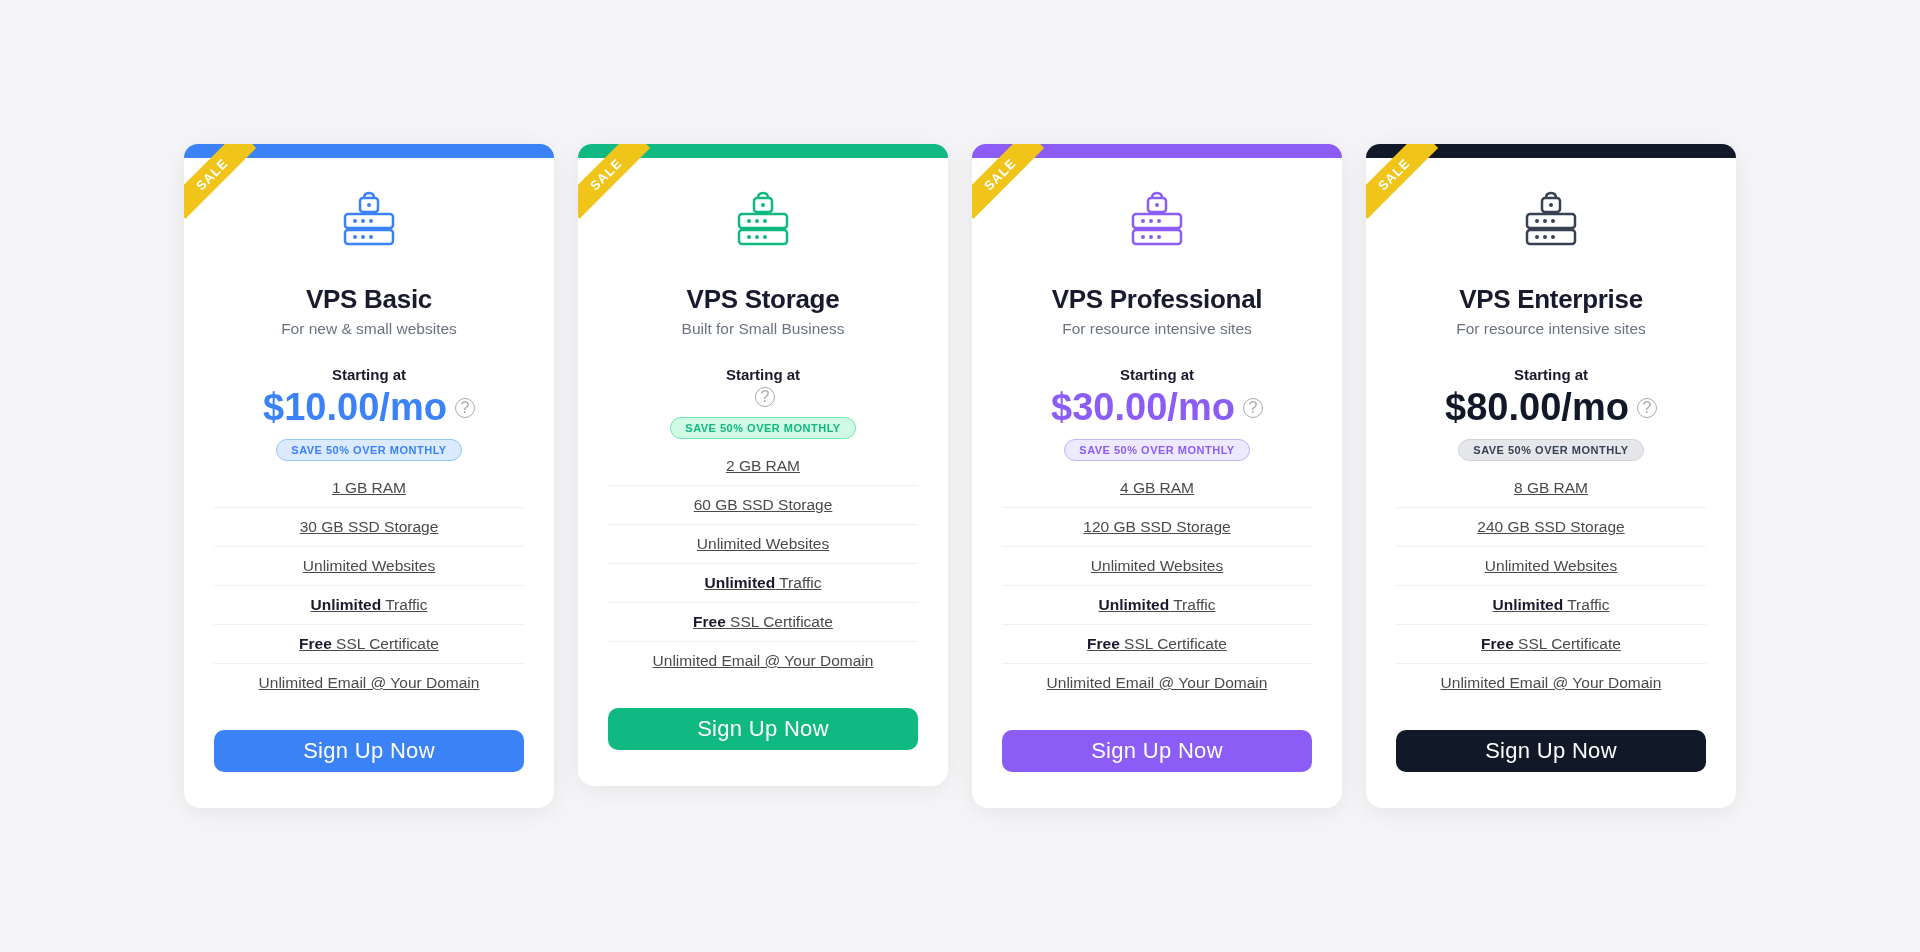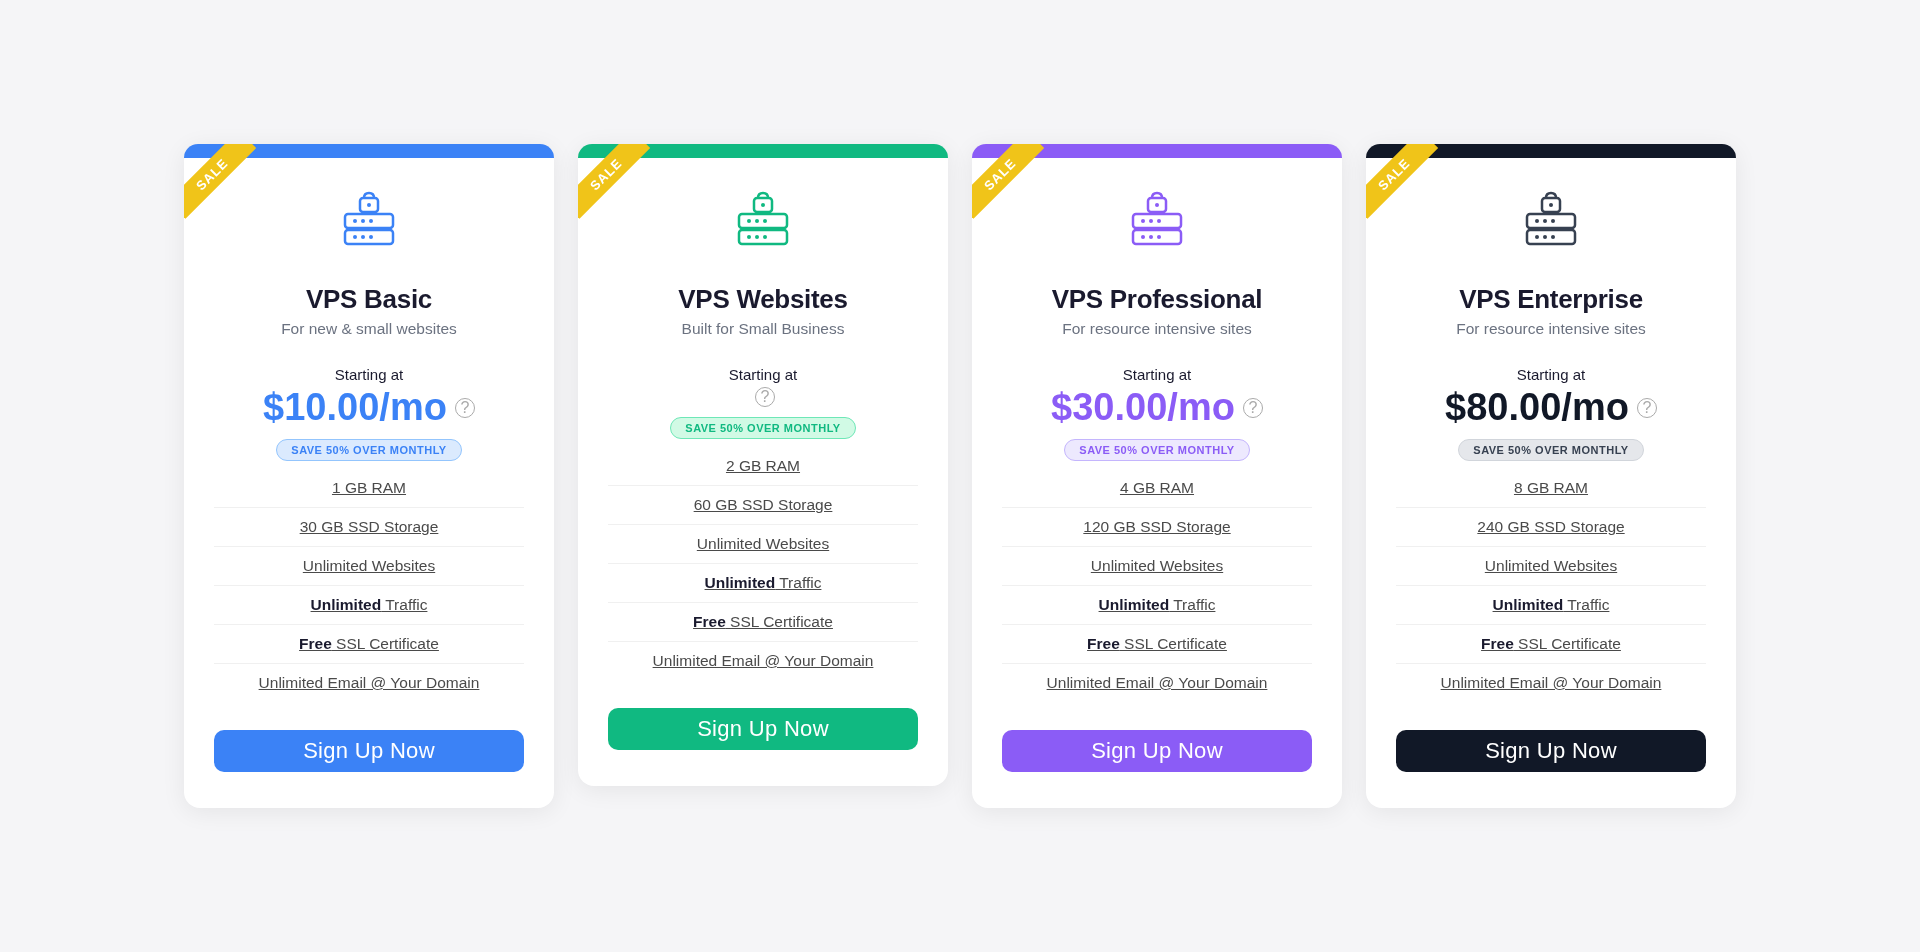--- a/index.html
+++ b/index.html
@@ -82,21 +82,21 @@
       letter-spacing: -0.3px;
     }
     .plan-tagline {
       font-size: 15.5px;
       color: #6b7280;
       text-align: center;
       margin-bottom: 28px;
     }
     .starting-at {
       font-size: 15px;
-      font-weight: 400;
+      font-weight: 700;
       color: #1a1a2e;
       text-align: center;
       margin-bottom: 4px;
     }
     .plan-price {
       font-size: 42px;
       font-weight: 800;
       text-align: center;
       line-height: 1.1;
       display: flex;
@@ -256,21 +256,21 @@
 
     <circle cx="26" cy="51" r="2" fill="currentColor"></circle>
     <circle cx="34" cy="51" r="2" fill="currentColor"></circle>
     <circle cx="42" cy="51" r="2" fill="currentColor"></circle>
 
     <rect x="31" y="12" width="18" height="14" rx="3" stroke="currentColor" stroke-width="2.5" fill="none"></rect>
     <path d="M35 12 Q35 7 40 7 Q45 7 45 12" stroke="currentColor" stroke-width="2.5" fill="none"></path>
     <circle cx="40" cy="19" r="2" fill="currentColor"></circle>
   </svg>
     </div>
-    <div class="plan-name">VPS Websites</div>
+    <div class="plan-name">VPS Storage</div>
     <div class="plan-tagline">Built for Small Business</div>
     <div class="starting-at">Starting at</div>
     <div class="plan-price">
       <span class="question-icon">?</span>
     </div>
     <div class="save-badge">SAVE 50% OVER MONTHLY</div>
     <ul class="features-list">
       <li>2 GB RAM</li>
         <li>60 GB SSD Storage</li>
         <li>Unlimited Websites</li>

